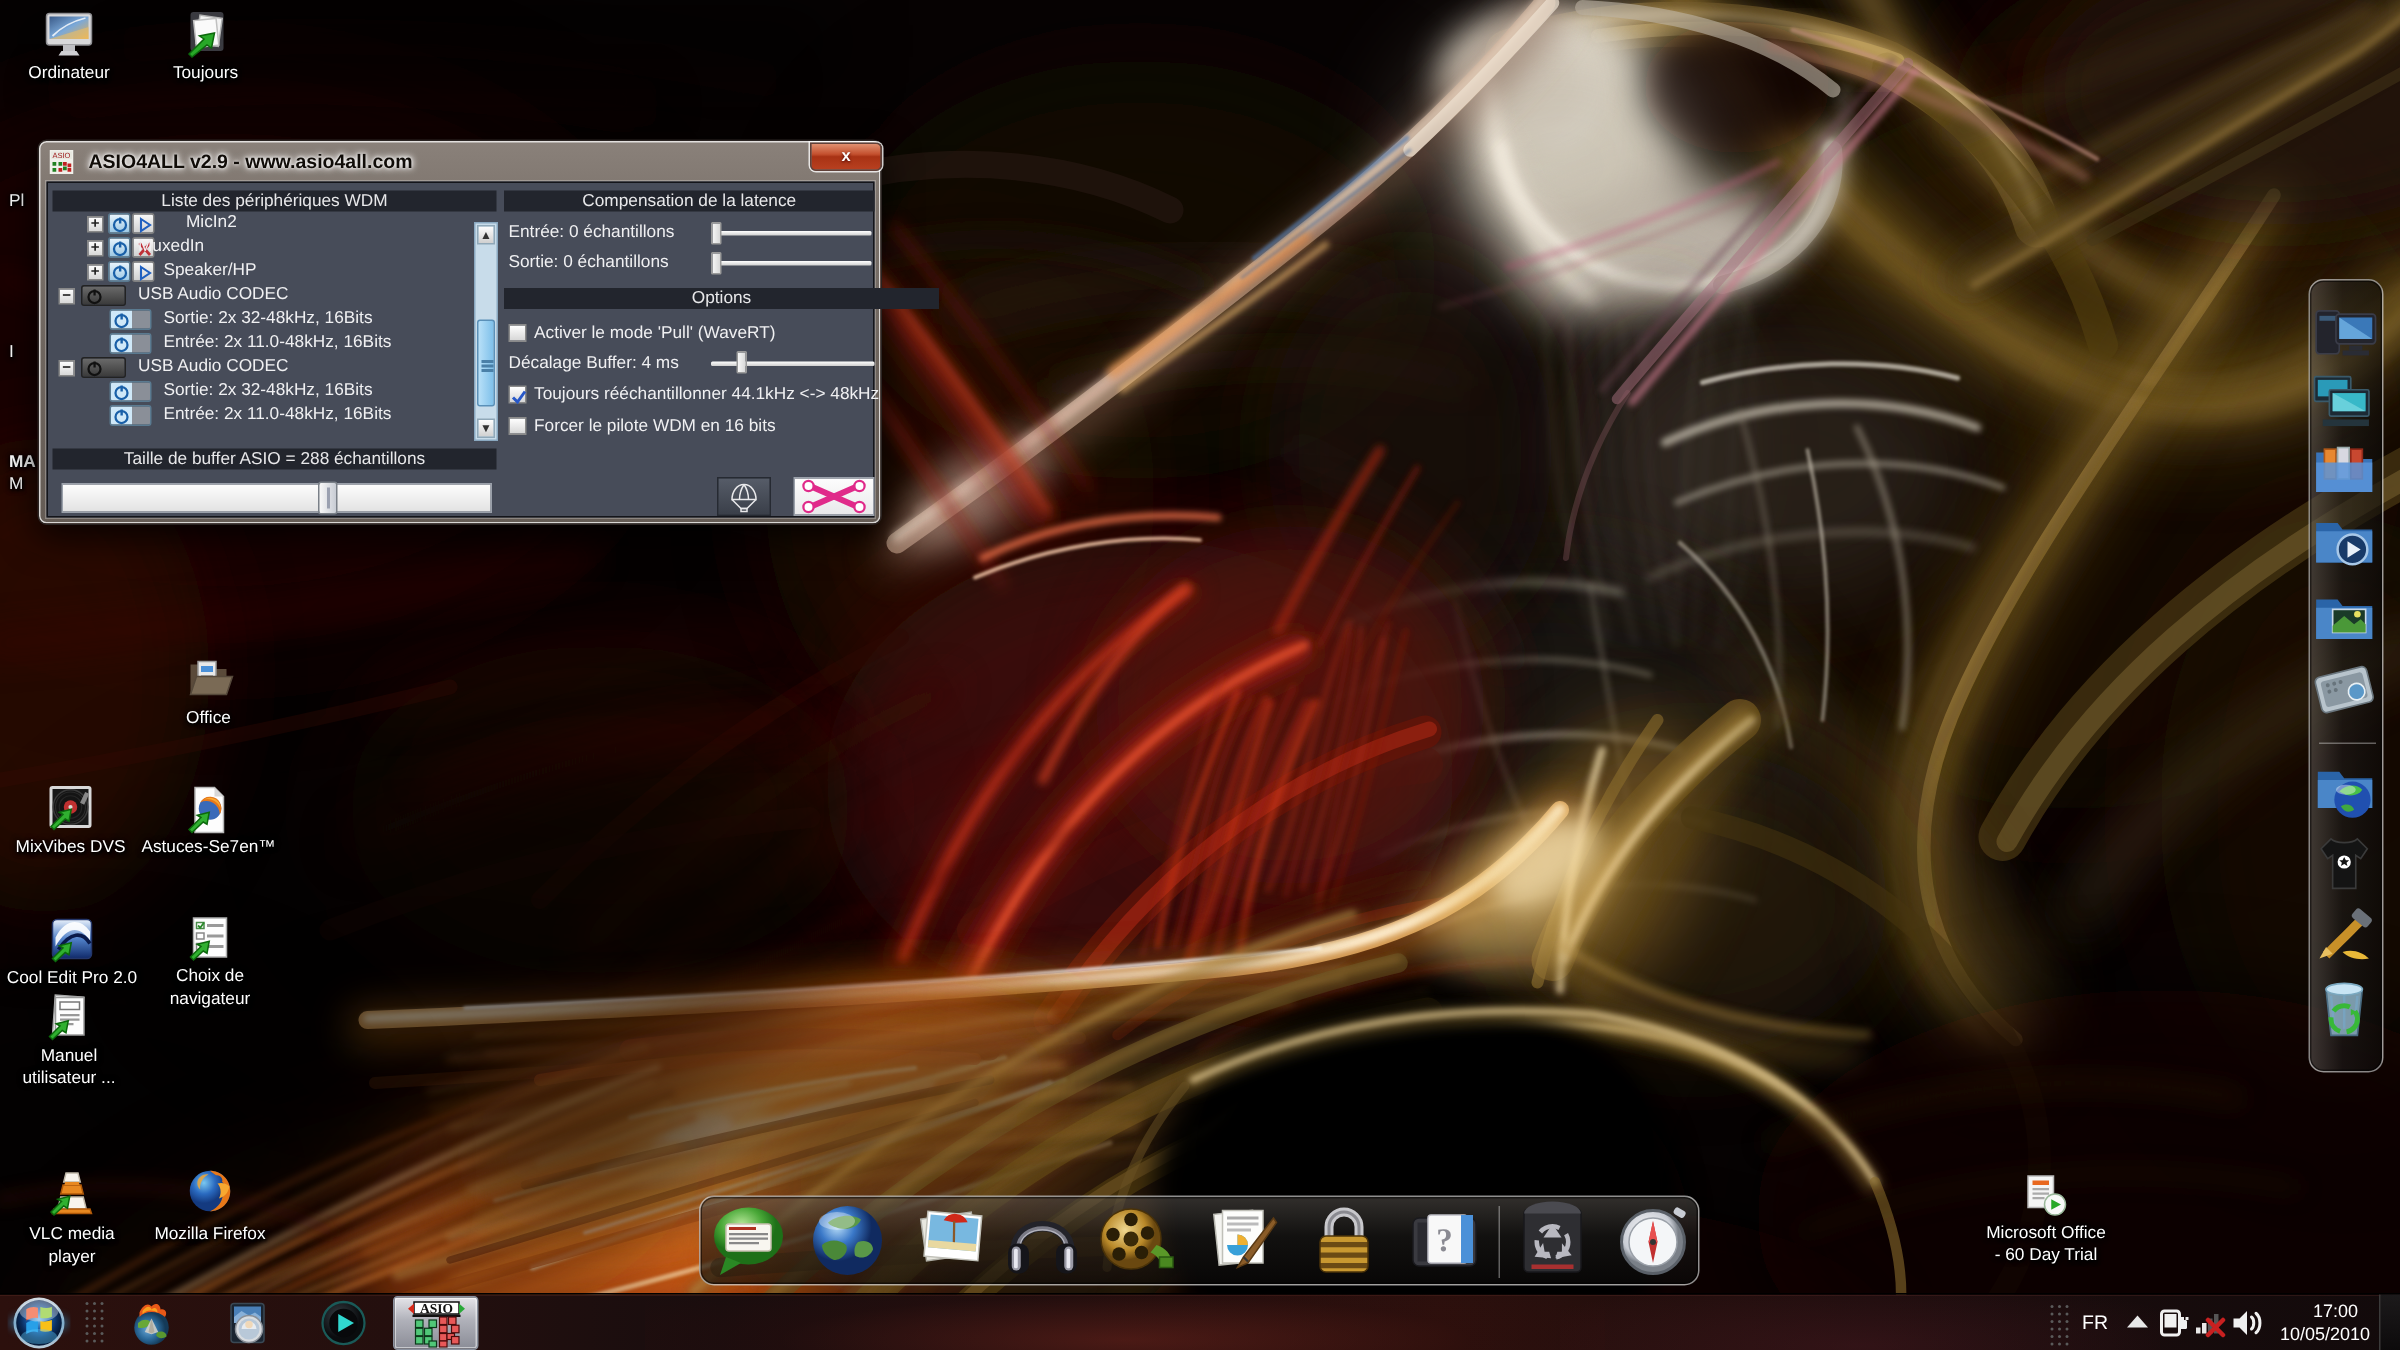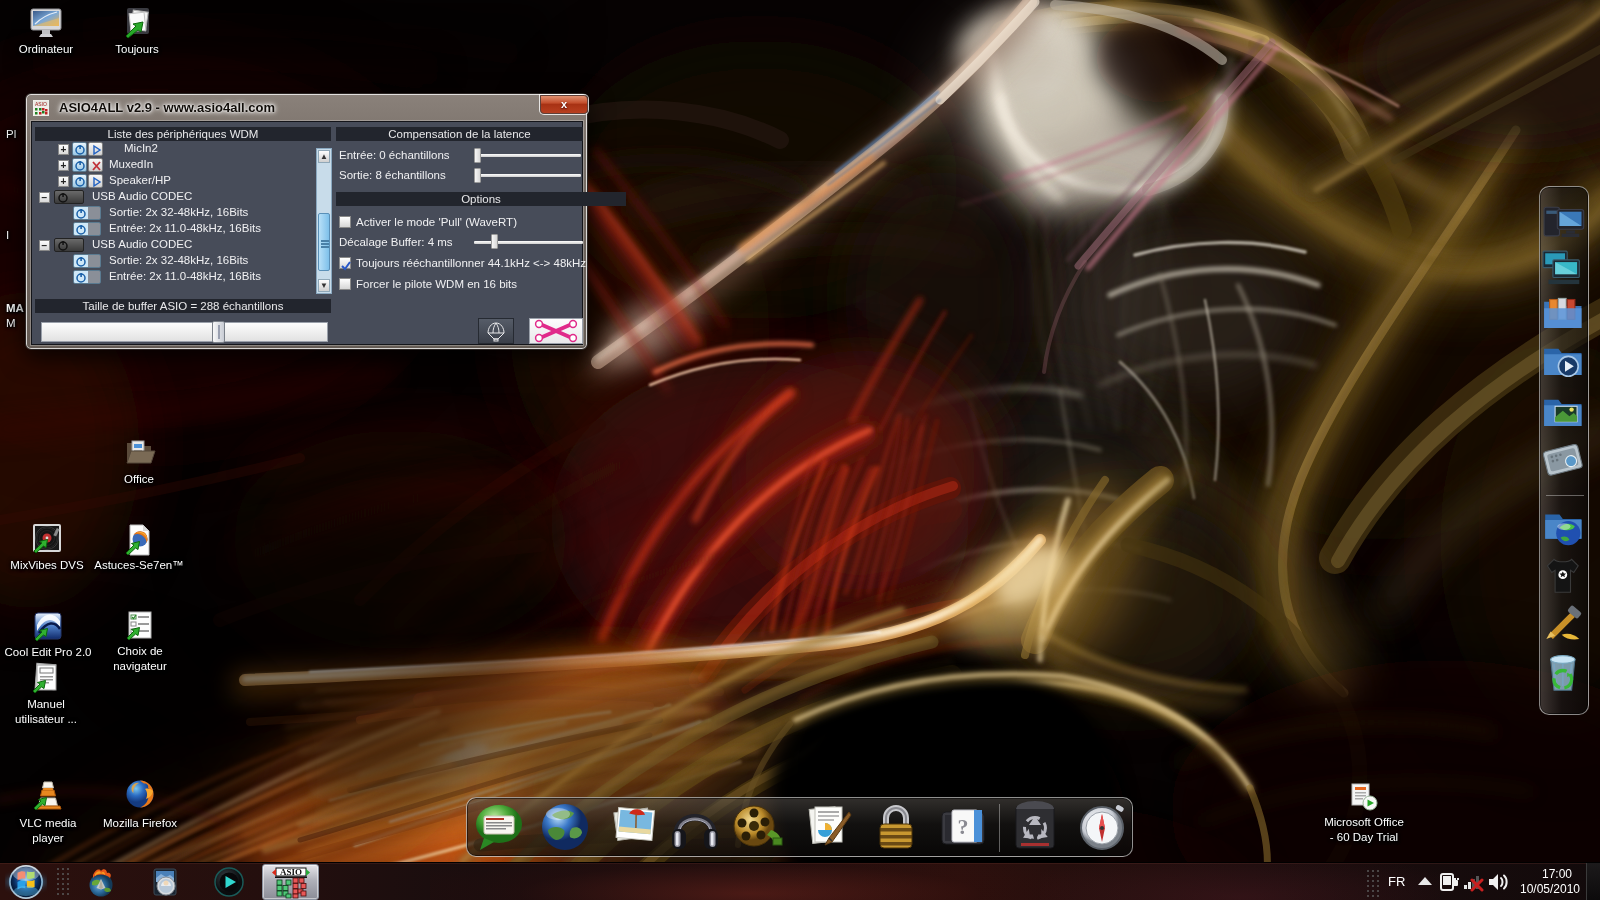--- a/index.html
+++ b/index.html
@@ -582,21 +582,21 @@
         <svg width="15" height="14">
           <circle cx="7" cy="7" r="4" fill="none" stroke="#1a60a8" stroke-width="1.5"></circle>
           <rect x="6.3" y="2" width="1.6" height="4" fill="#1a60a8"></rect>
         </svg>
       </div>
 <div class="pbtn" style="left:56px;top:36px;">
         <svg width="15" height="14">
           <path d="M4 3 L11 11 M11 3 L4 11" stroke="#c03038" stroke-width="1.8"></path>
         </svg>
       </div>
-<div class="dtxt" style="left:77px;top:36px;">MuxedIn</div>
+<div class="dtxt" style="left:60px;top:36px;">MuxedIn</div>
 <div class="plusbox" style="left:26px;top:54px;">+</div>
 <div class="pwr" style="left:40px;top:52px;">
         <svg width="15" height="14">
           <circle cx="7" cy="7" r="4" fill="none" stroke="#1a60a8" stroke-width="1.5"></circle>
           <rect x="6.3" y="2" width="1.6" height="4" fill="#1a60a8"></rect>
         </svg>
       </div>
 <div class="pbtn" style="left:56px;top:52px;">
         <svg width="15" height="14">
           <path d="M5 3 L11 7 L5 11 Z" fill="none" stroke="#2060c0" stroke-width="1.4"></path>
@@ -654,21 +654,21 @@
       </div>
 <div class="phdr" style="left:3px;top:177px;width:296px;">Taille de buffer ASIO = 288 échantillons</div>
 <div class="abs" style="left:9px;top:200px;width:287px;height:20px;background:linear-gradient(180deg,#fdfdfd,#e2e2e2);border:1px solid #9aa0aa;">
         <div class="abs" style="left:170px;top:-2px;width:13px;height:22px;background:linear-gradient(90deg,#f8f8f8,#c8ccd4);border:1px solid #7a8088;border-radius:2px;">
           <div class="abs" style="left:5px;top:3px;width:2px;height:14px;background:#9aa0b0;"></div>
         </div>
       </div>
 <div class="dtxt" style="left:307px;top:27px;">Entrée: 0 échantillons</div>
 <div class="track" style="left:446px;top:32px;width:103px;"></div>
 <div class="thumb" style="left:442px;top:26px;"></div>
-<div class="dtxt" style="left:307px;top:47px;">Sortie: 8 échantillons</div>
+<div class="dtxt" style="left:307px;top:47px;">Sortie: 0 échantillons</div>
 <div class="track" style="left:446px;top:52px;width:103px;"></div>
 <div class="thumb" style="left:442px;top:46px;"></div>
 <div class="phdr" style="left:304px;top:70px;width:290px;">Options</div>
 <div class="cb" style="left:307px;top:94px;"></div>
 <div class="dtxt" style="left:324px;top:94px;">Activer le mode 'Pull' (WaveRT)</div>
 <div class="dtxt" style="left:307px;top:114px;">Décalage Buffer: 4 ms</div>
 <div class="track" style="left:442px;top:119px;width:109px;"></div>
 <div class="thumb" style="left:459px;top:112px;"></div>
 <div class="cb" style="left:307px;top:135px;"><svg width="12" height="12">
           <path d="M2 6 L5 9 L10 2" stroke="#2858c8" stroke-width="2" fill="none"></path>

